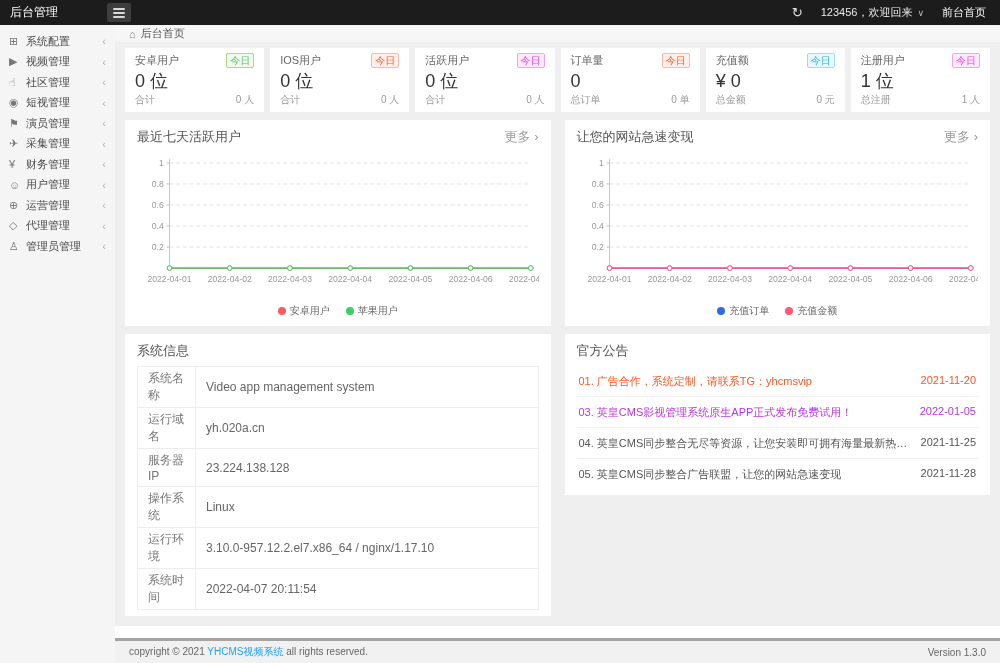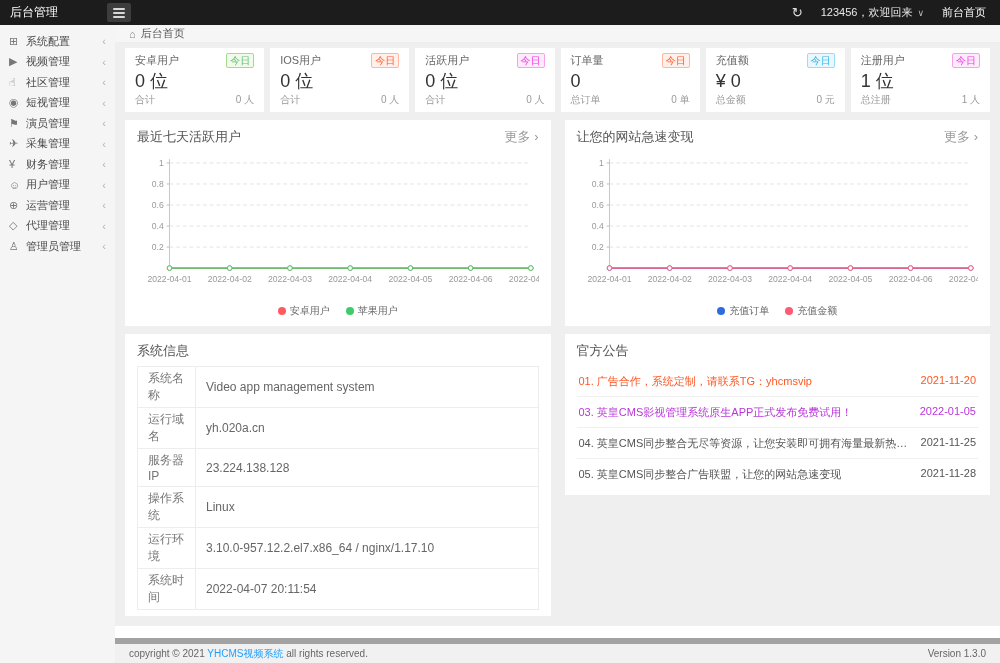--- a/index.html
+++ b/index.html
@@ -49,21 +49,21 @@
   .legend-dot { width:8px; height:8px; border-radius:50%; display:inline-block; }
   .bottom-row { display:flex; gap:14px; align-items:flex-start; }
   table.sysinfo { width:100%; border-collapse:collapse; font-size:12px; color:#666; }
   table.sysinfo td { border:1px solid #ededed; padding:3px 10px; height:13px; }
   table.sysinfo td.k { width:58px; color:#777; }
   .ann-list { list-style:none; }
   .ann-item { display:flex; justify-content:flex-start; gap:10px; padding:7.5px 2px; border-bottom:1px solid #f0f0f0; font-size:11px; cursor:pointer; }
   .ann-item:last-child { border-bottom:none; }
   .ann-text { flex:1; white-space:nowrap; overflow:hidden; text-overflow:ellipsis; }
   .filler { flex:1; background:#fff; }
-  footer { height:25px; background:#f1f1f1; border-top:6px solid #a3a3a3; display:flex; align-items:center; justify-content:space-between; padding:0 14px; font-size:10px; color:#666; }
+  footer { height:25px; background:#f1f1f1; border-top:3px solid #a3a3a3; display:flex; align-items:center; justify-content:space-between; padding:0 14px; font-size:10px; color:#666; }
   .brand { color:#1e9fff; text-decoration:none; cursor:pointer; }
 </style>
 </head>
 <body>
 
 <div class="topbar">
   <div class="topbar-title">后台管理</div>
   <div class="hamburger">
       <i></i>
       <i></i>

